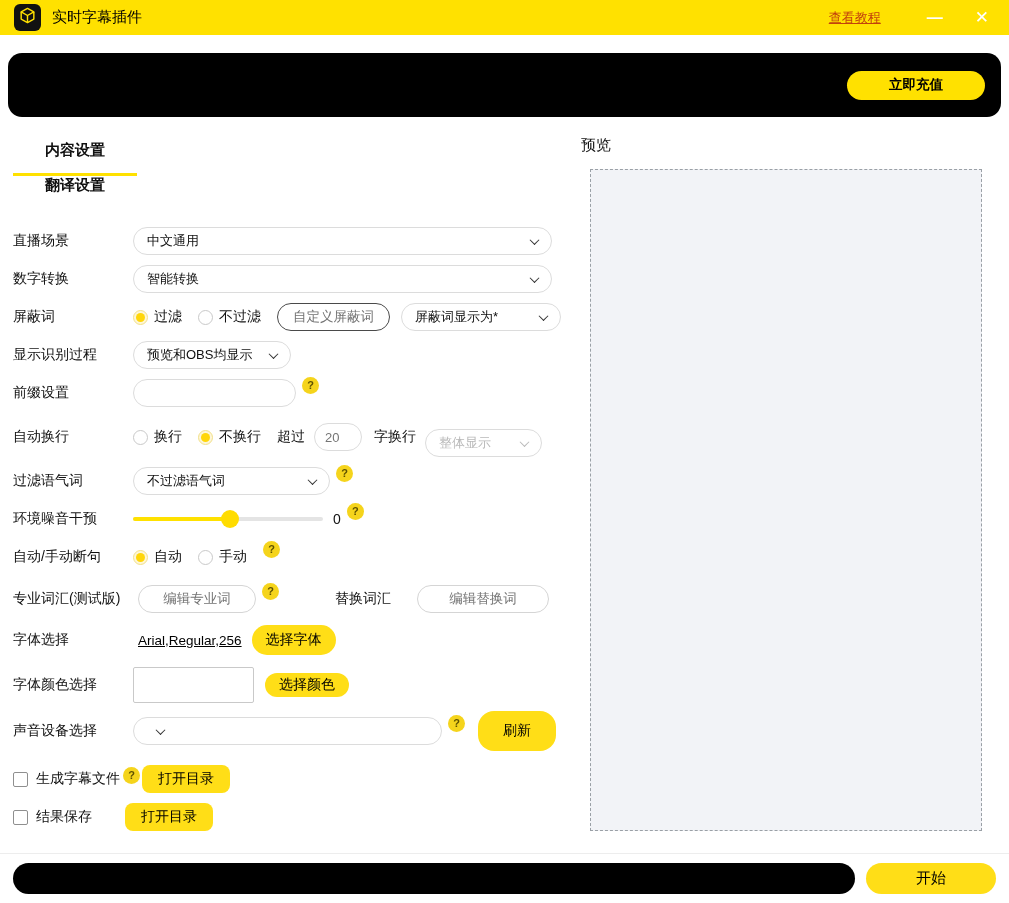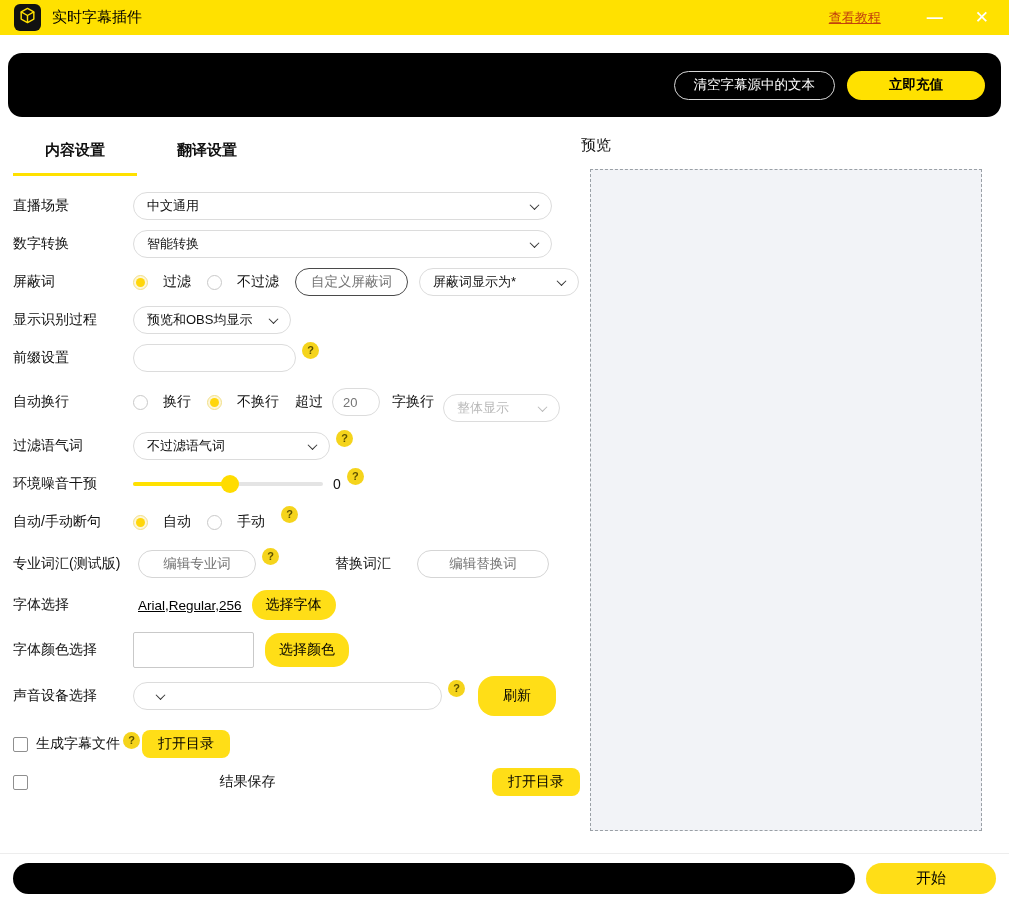--- a/index.html
+++ b/index.html
@@ -28,37 +28,37 @@
   .btn{cursor:pointer;font-family:inherit;}
   .banner-clear{height:29px;padding:0 19px;background:transparent;border:1px solid #d8d8d8;
     border-radius:15px;color:#fff;font-size:13.5px;}
   .banner-recharge{height:29px;padding:0 42px;background:var(--yellow);border:none;
     border-radius:15px;color:#000;font-size:13.5px;font-weight:600;}
   
   .content{display:flex;padding-top:24px;}
   .left-col{width:580px;padding-left:13px;flex-shrink:0;}
   .right-col{flex:1;padding:0 13px 0 1px;}
   
-  .tabs{display:flex;margin-bottom:16px;}
+  .tabs{display:flex;margin-bottom:16px;flex-direction:column;}
   .tab{width:124px;text-align:center;font-size:15px;font-weight:700;padding-bottom:13px;
     border-bottom:3px solid transparent;cursor:pointer;margin-right:8px;}
   .tab.active{border-bottom-color:var(--yellow);}
   
   .row{display:flex;align-items:center;margin-bottom:10px;min-height:28px;}
   .flabel{width:120px;flex-shrink:0;font-size:14px;white-space:nowrap;}
   .dd{height:28px;border:1px solid var(--border);border-radius:14px;background:#fff;
     display:flex;align-items:center;justify-content:space-between;padding:0 13px;
     font-size:13px;cursor:pointer;}
   .dd-full{width:419px;}
   .chev{width:7px;height:7px;border-right:1.6px solid #333;border-bottom:1.6px solid #333;
     transform:rotate(45deg) translate(-1px,-1px);flex-shrink:0;margin-left:10px;}
   .chev.gray{border-color:#b9b9b9;}
   .pill-input{height:28px;border:1px solid var(--border);border-radius:14px;padding:0 12px;
     font-size:13px;font-family:inherit;outline:none;}
-  .radio{display:inline-flex;align-items:center;gap:15px;margin-right:16px;cursor:pointer;font-size:14px;}
+  .radio{display:inline-flex;align-items:center;gap:6px;margin-right:16px;cursor:pointer;font-size:14px;}
   .rdot{width:15px;height:15px;border-radius:50%;border:1px solid #c9c9c9;background:#fff;
     display:inline-flex;align-items:center;justify-content:center;flex-shrink:0;}
   .rdot.sel{border-color:#f2e08a;background:#fdf6d8;}
   .rdot.sel::after{content:"";width:9px;height:9px;border-radius:50%;background:#FFD60A;}
   .qbadge{width:17px;height:17px;border-radius:50%;background:#F5D41C;color:#5f5200;
     font-size:11px;font-weight:700;display:inline-flex;align-items:center;justify-content:center;
     position:relative;top:-8px;margin-left:6px;cursor:pointer;flex-shrink:0;}
   .outline-btn{height:28px;border:1px solid #4a4a4a;border-radius:14px;background:#fff;
     font-size:13.5px;font-weight:500;padding:0 15px;color:#737373;}
   .outline-btn.light{border-color:#d5d5d5;}
@@ -97,21 +97,20 @@
     </span>
   </div>
   <span class="app-title">实时字幕插件</span>
   <span class="tb-spacer"></span>
   <a class="tutorial-link">查看教程</a>
   <button class="win-btn min-btn">—</button>
   <button class="win-btn close-btn">✕</button>
 </div>
 
 <div class="banner">
-  <button class="btn banner-clear">清空字幕源中的文本</button>
   <button class="btn banner-recharge">立即充值</button>
 </div>
 
 <div class="content">
   <div class="left-col">
 
     <div class="tabs">
       <div class="tab active">内容设置</div>
       <div class="tab">翻译设置</div>
     </div>
@@ -225,41 +224,41 @@
 
     <div class="row" style="margin-top:12px;">
       <span class="flabel">字体选择</span>
       <span class="u link-black" style="margin-left:5px;">Arial,Regular,256</span>
       <button class="btn ybtn" style="height:30px;border-radius:15px;padding:0 14px;">选择字体</button>
     </div>
 
     <div class="row" style="margin-top:12px;margin-bottom:8px;">
       <span class="flabel">字体颜色选择</span>
       <input style="width: 121px; height: 36px; border: 1px solid rgb(201, 201, 201); border-radius: 2px; padding: 0px 8px; font-family: inherit; outline: none; margin-right: 11px;" value="">
-      <button class="btn ybtn" style="height:34px;border-radius:15px;padding:0 14px;">选择颜色</button>
+      <button class="btn ybtn" style="height:24px;border-radius:15px;padding:0 14px;">选择颜色</button>
     </div>
 
 
     <div class="row">
       <span class="flabel">声音设备选择</span>
       <div class="dd" style="width:309px;">
         <span class="chev"></span>
       </div>
       <span class="qbadge">?</span>
       <button class="btn ybtn" style="height:40px;border-radius:16px;padding:10px 25px;margin-left:13px;">刷新</button>
     </div>
 
     <div class="row" style="margin-top:14px;">
       <span class="checkbox"></span>
       <span style="font-size:14px;margin-left:8px;">生成字幕文件</span>
       <span class="qbadge" style="top:-4px;margin-left:3px;">?</span>
       <button class="btn ybtn" style="height:28px;border-radius:8px;padding:0 16px;margin-left:2px;">打开目录</button>
     </div>
 
-    <div class="row" style="margin-top:10px;justify-content:space-between;">
+    <div class="row" style="margin-top:10px;">
       <span class="checkbox"></span>
       <span style="font-size:14px;margin-left:8px;width:89px;">结果保存</span>
       <button class="btn ybtn" style="height:28px;border-radius:8px;padding:0 16px;">打开目录</button>
     </div>
 
   </div>
 
   <div class="right-col">
     <div class="preview-title">预览</div>
     <div class="preview-box"></div>

